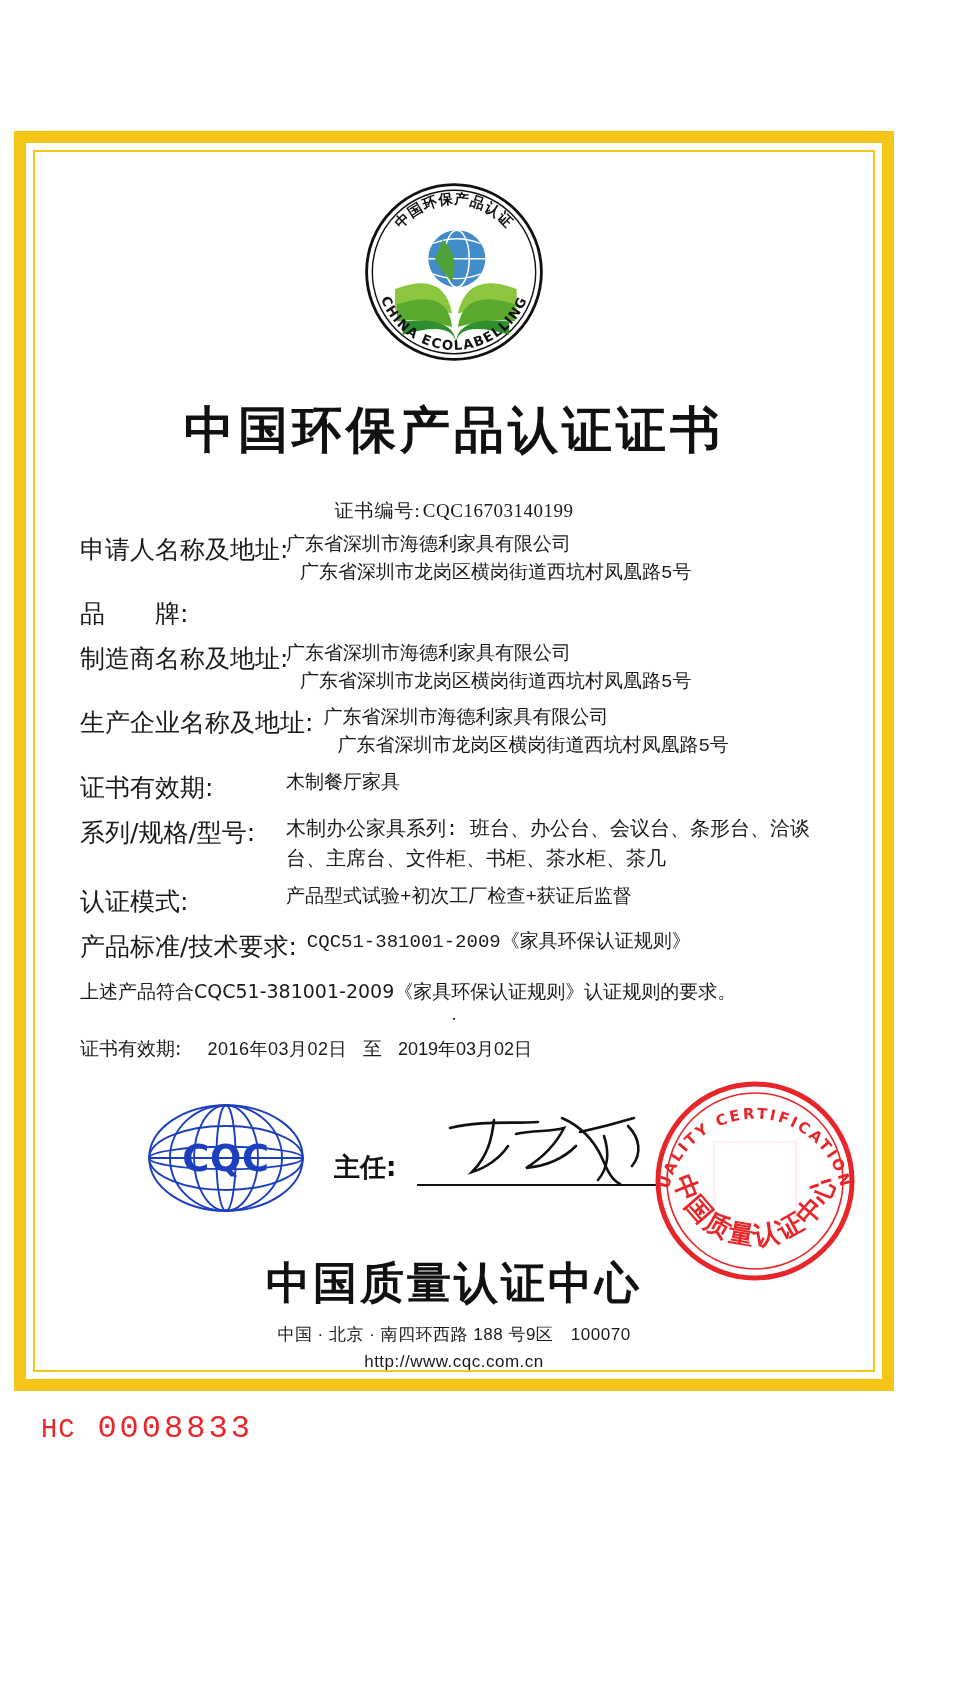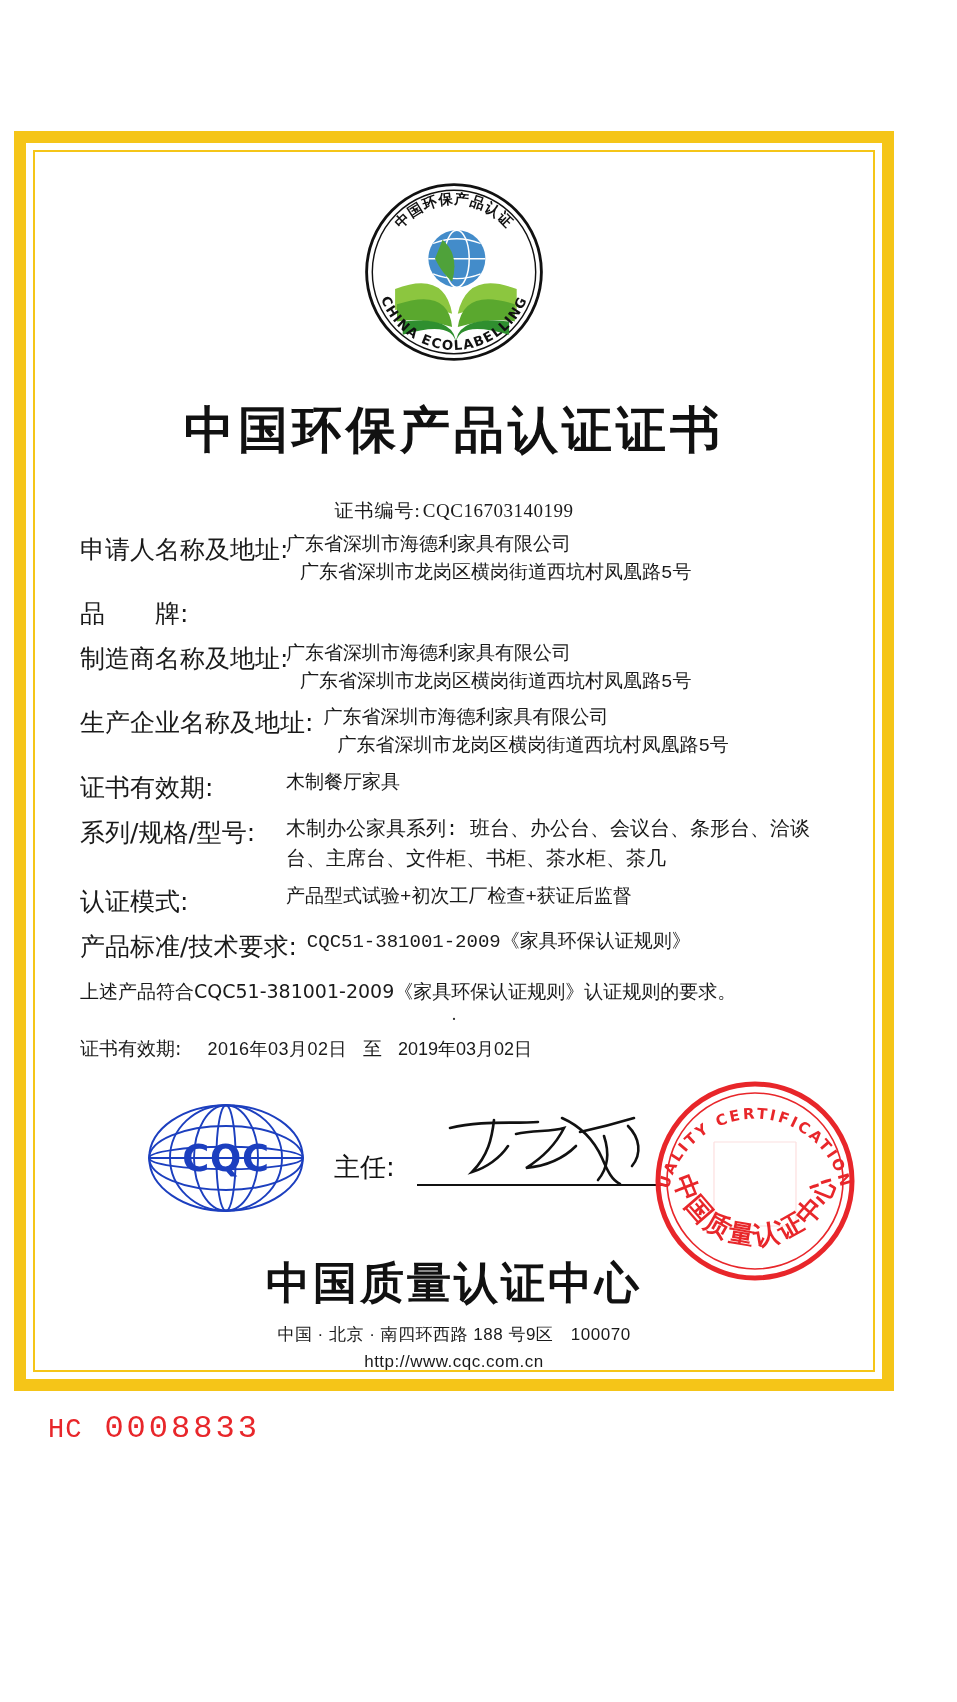--- a/index.html
+++ b/index.html
@@ -185,20 +185,21 @@
     width: 160px;
     height: 112px;
   }
   .sign-label {
     position: absolute;
     left: 262px;
     top: 62px;
     font-family: "DejaVu Sans", sans-serif;
     font-size: 26px;
     color: #111;
+    font-weight: bold;
   }
   .sign-line {
     position: absolute;
     left: 345px;
     top: 96px;
     width: 250px;
     border-bottom: 2px solid #111;
   }
   .signature {
     position: absolute;
@@ -236,21 +237,21 @@
   .org-url {
     font-family: "Liberation Sans", sans-serif;
     font-size: 17px;
     margin-top: 6px;
     letter-spacing: 0.5px;
   }
 
   
   .serial {
     position: absolute;
-    left: 48px;
+    left: 41px;
     top: 1410px;
     display: flex;
     align-items: baseline;
     color: #e8262a;
     font-family: "Liberation Mono", monospace;
   }
   .serial-prefix {
     font-size: 27px;
     letter-spacing: 1px;
   }

